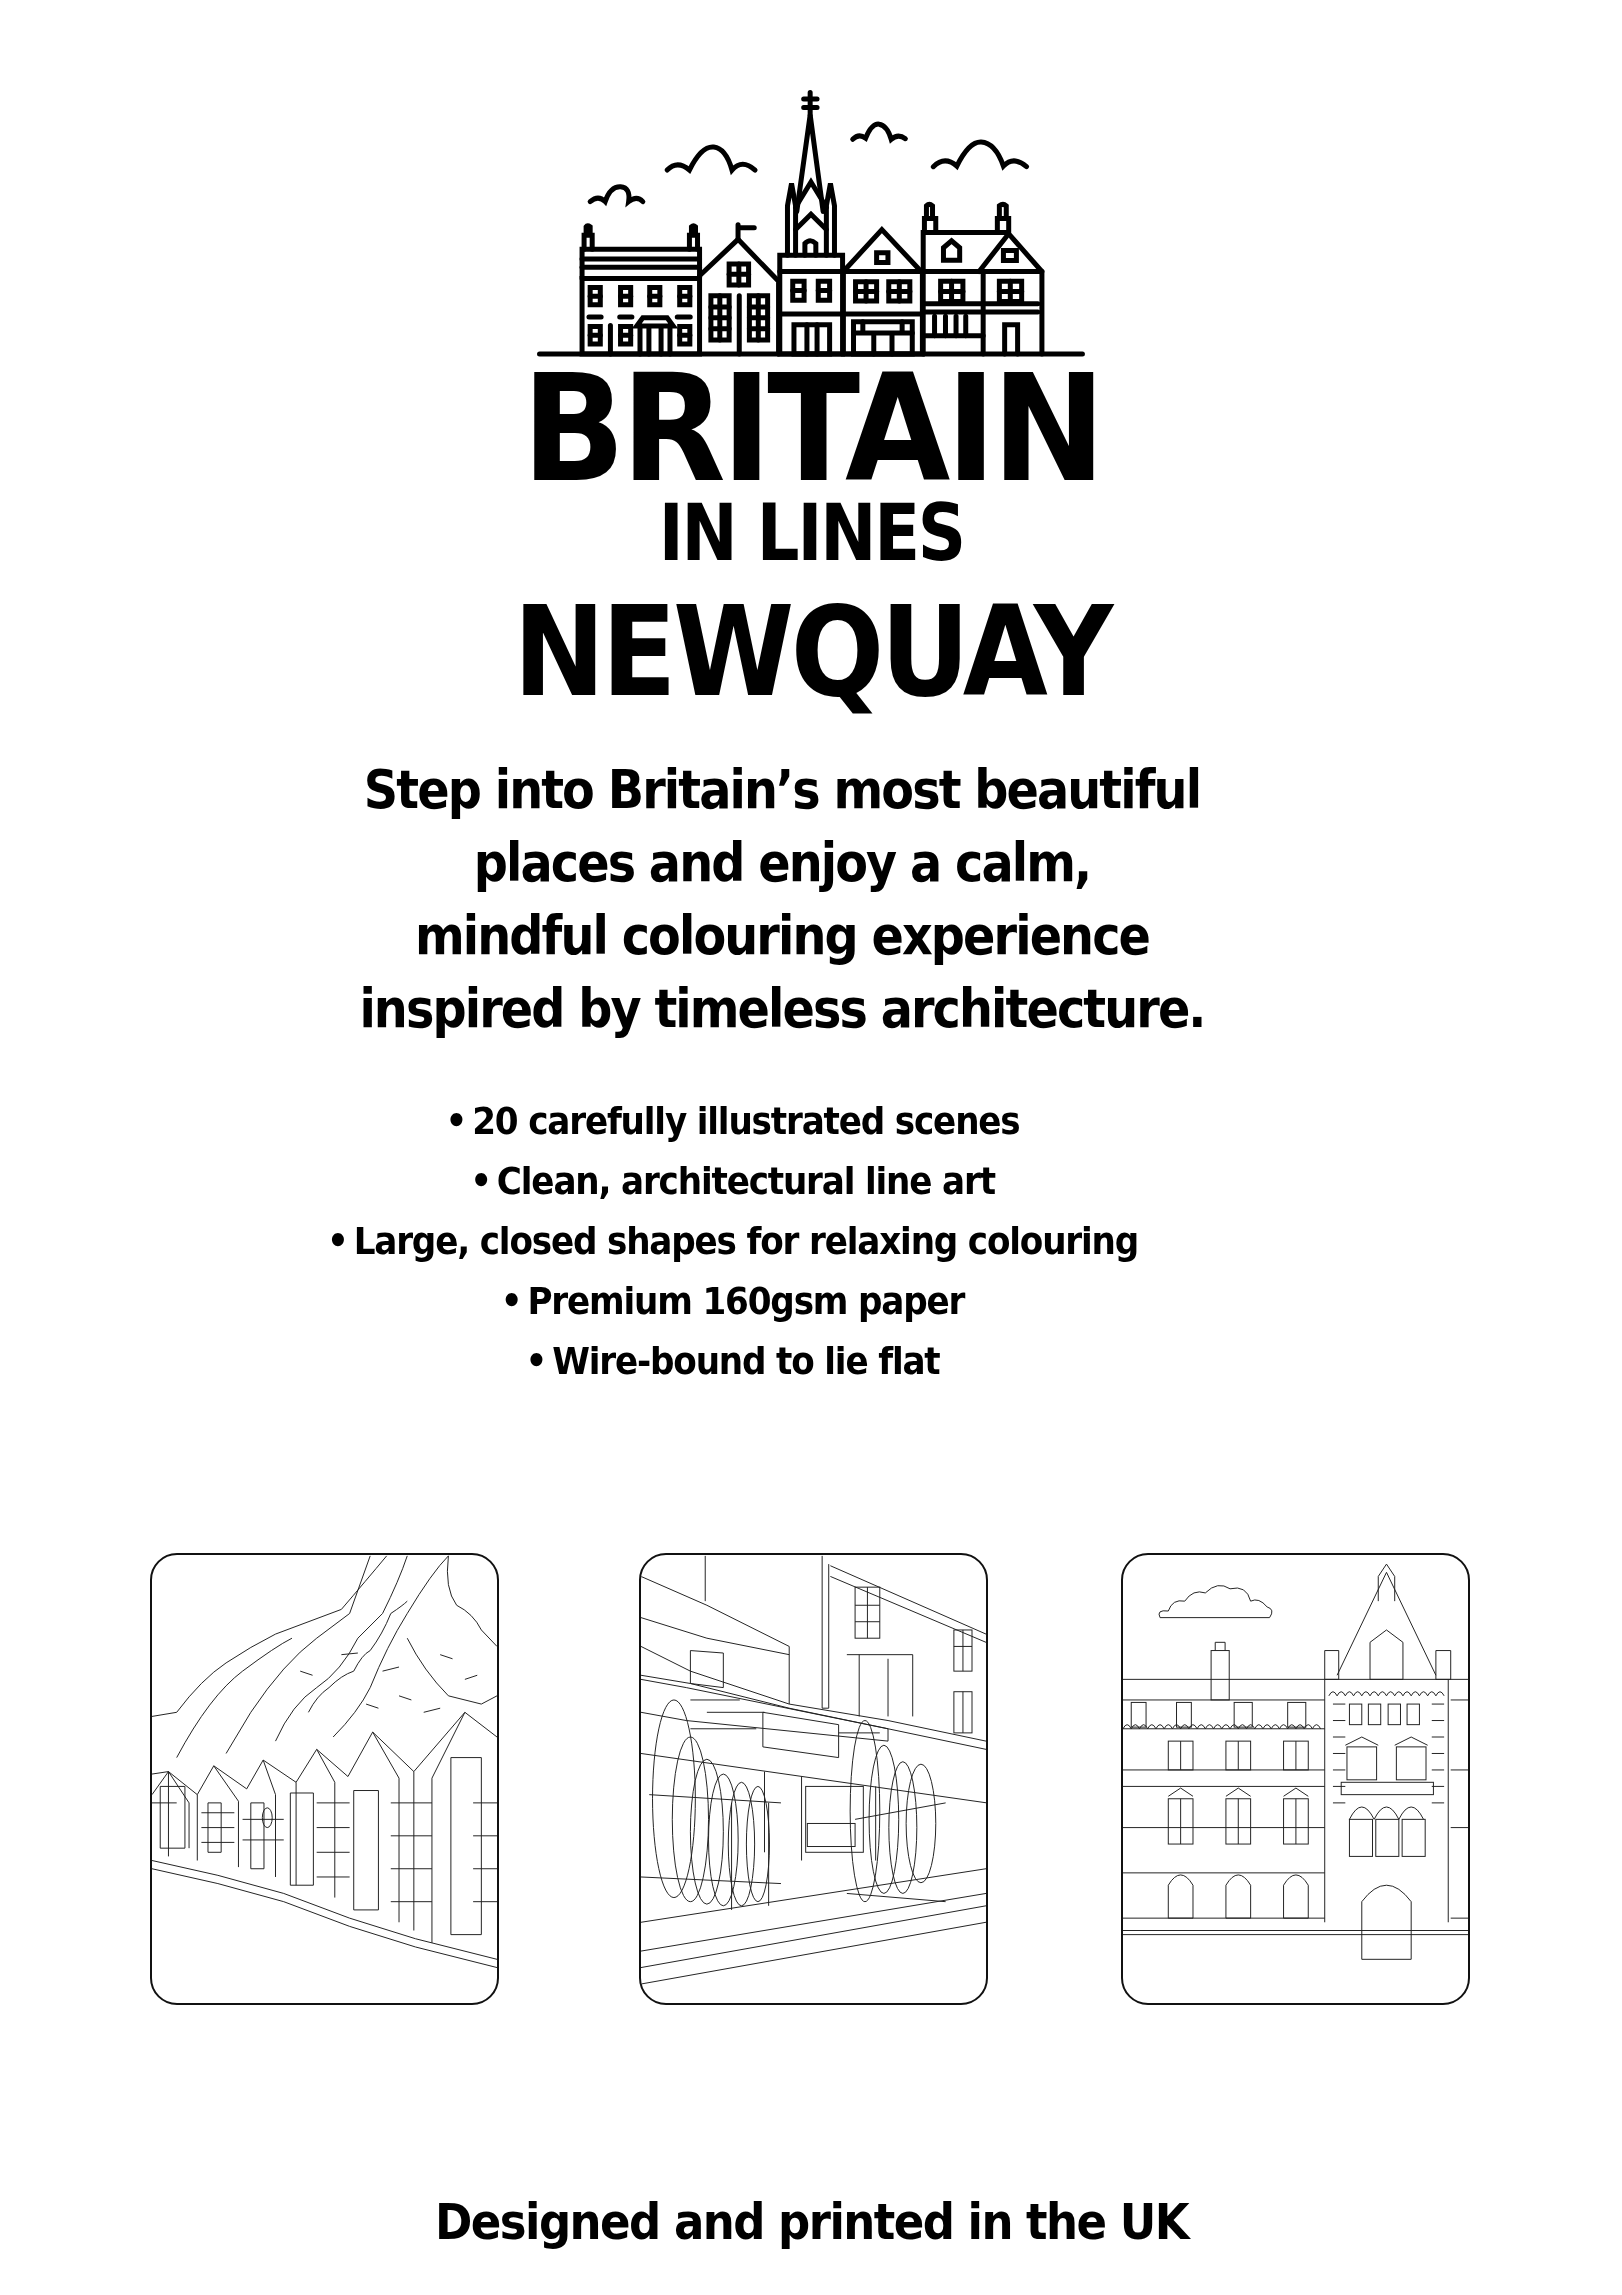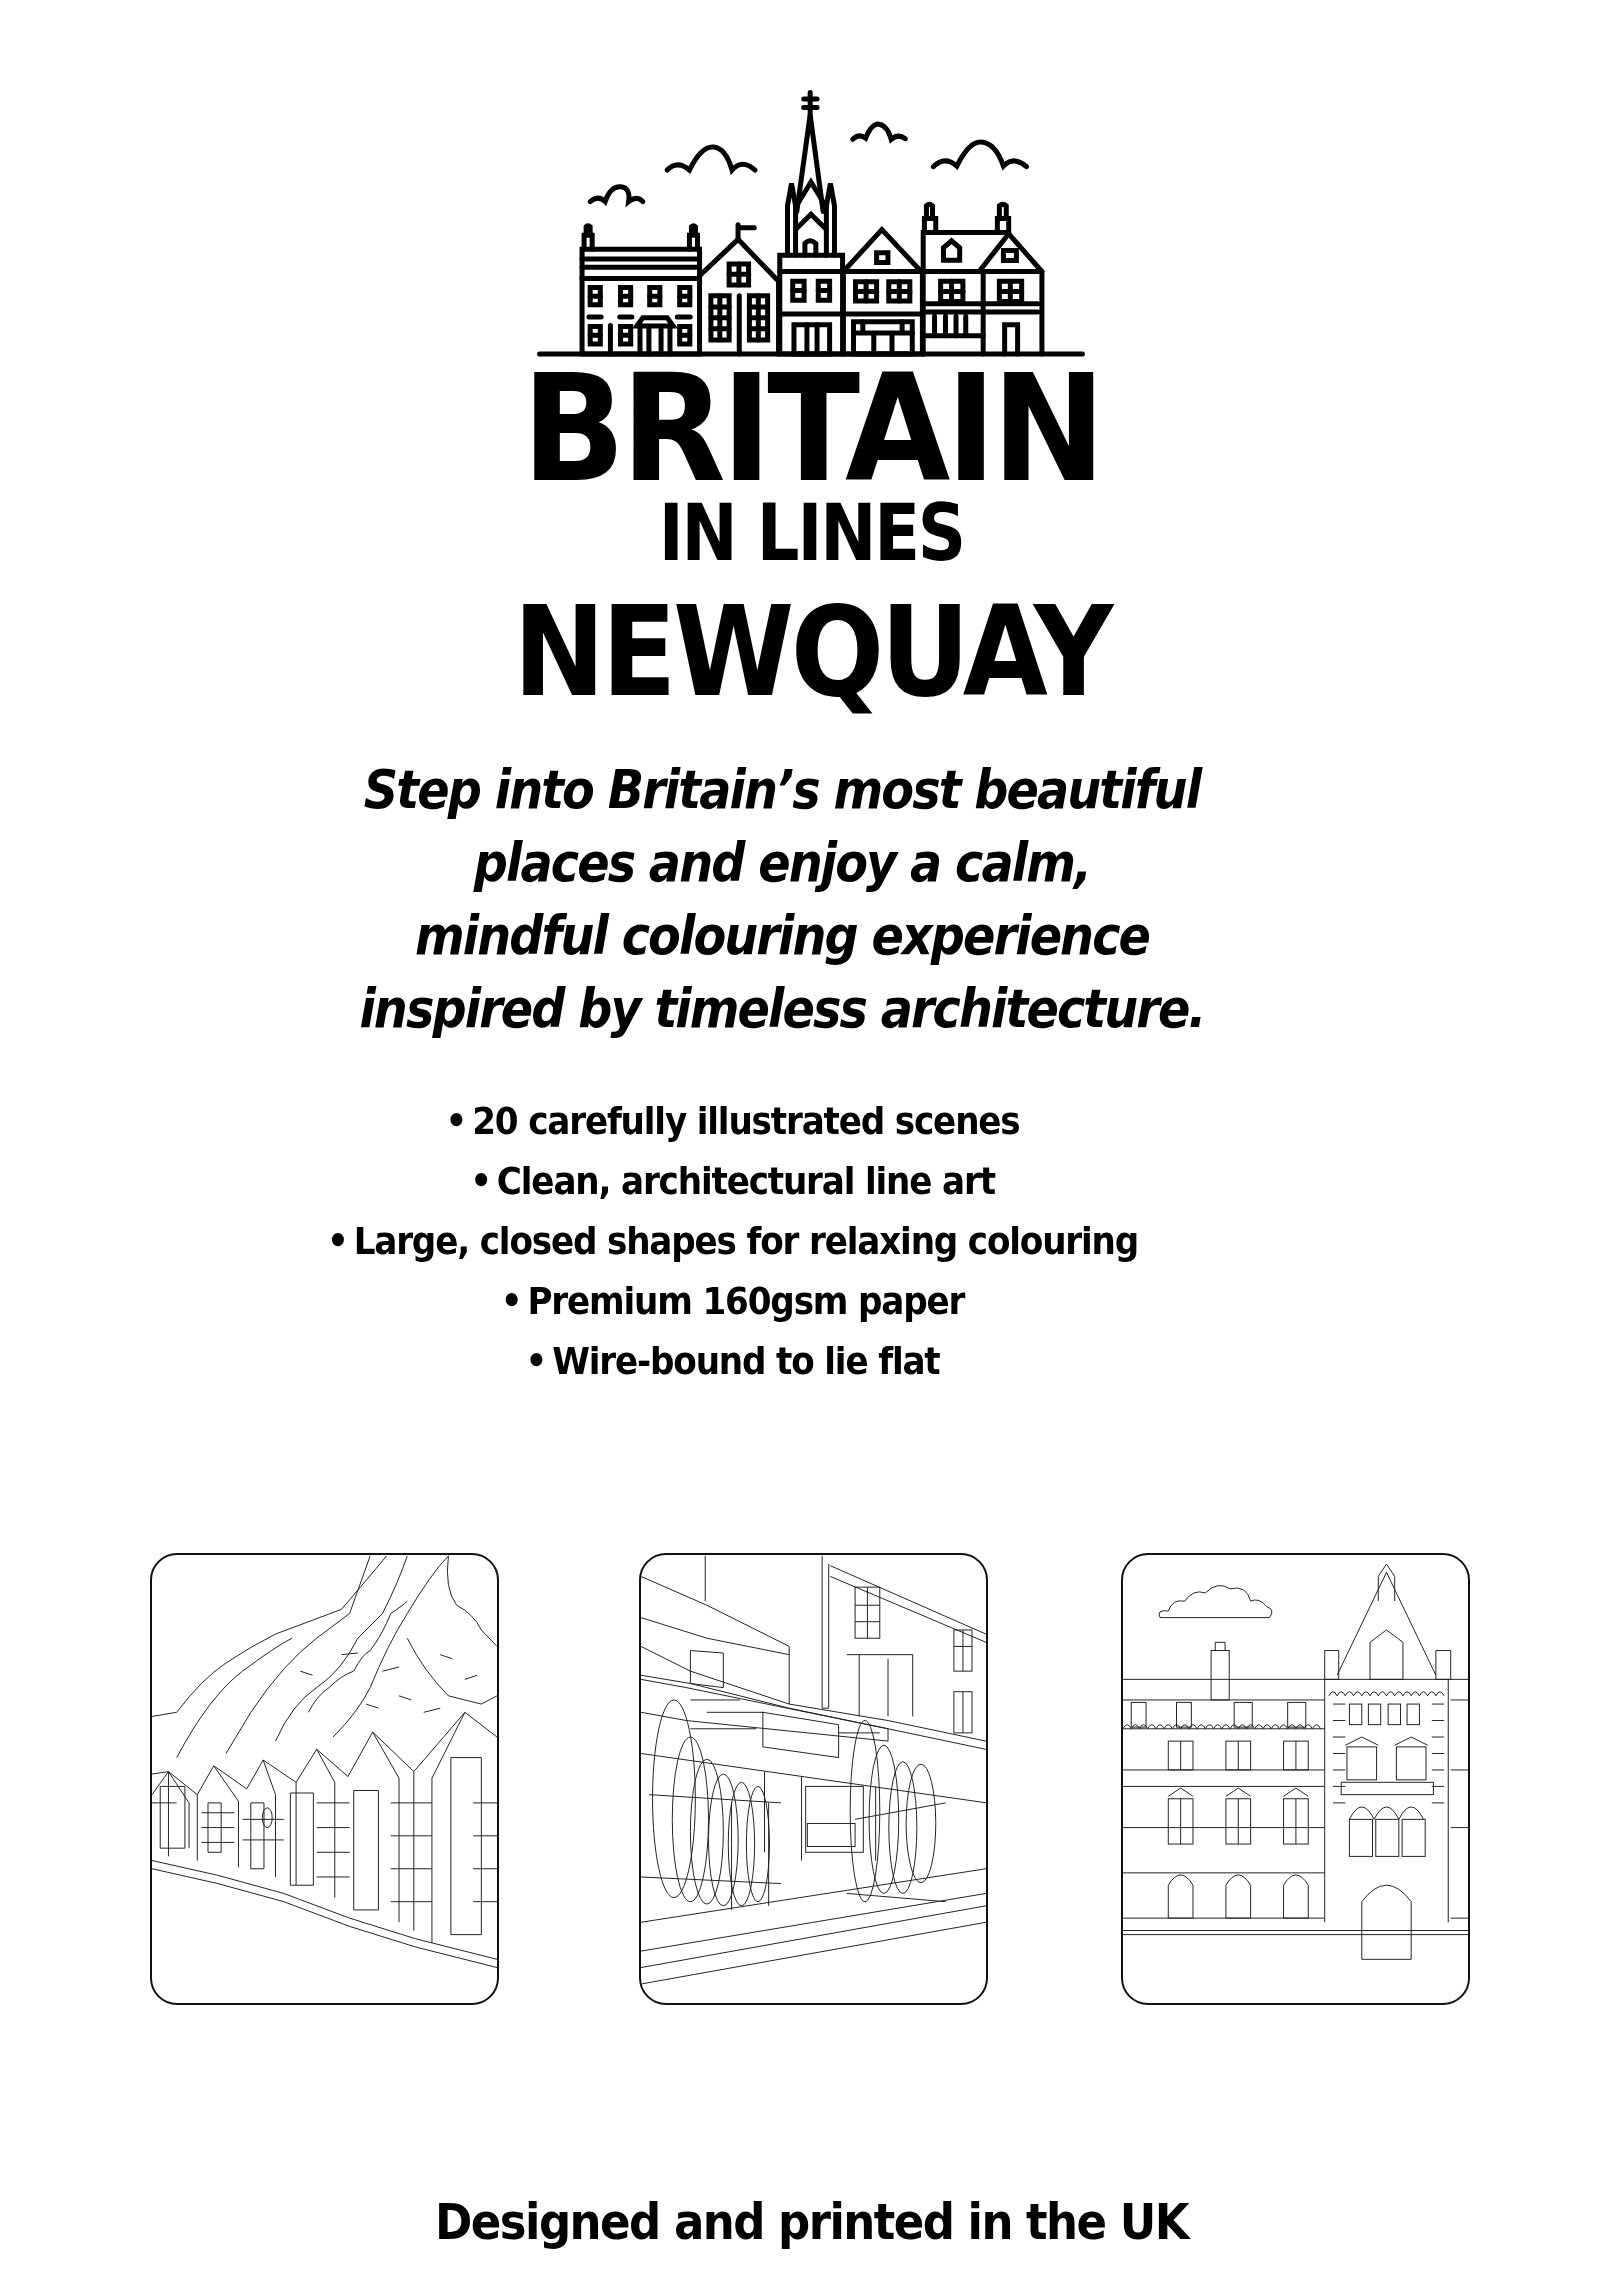--- a/index.html
+++ b/index.html
@@ -10,21 +10,21 @@
   .skyline svg * { vector-effect: non-scaling-stroke; }
   .title-main { position: absolute; left: 0; width: 1623px; text-align: center; top: 354px;
                 font-family: "DejaVu Sans", sans-serif; font-weight: bold; font-size: 148px;
                 line-height: 150px; letter-spacing: -5px; transform: scaleX(0.92); transform-origin: 811px 0; }
   .title-sub { position: absolute; left: 0; width: 1623px; text-align: center; top: 492px;
                font-family: "DejaVu Sans", sans-serif; font-weight: bold; font-size: 78px;
                line-height: 83px; letter-spacing: -2.5px; transform: scaleX(0.86); transform-origin: 811px 0; }
   .title-place { position: absolute; left: 0; width: 1623px; text-align: center; top: 589px;
                  font-family: "DejaVu Sans", sans-serif; font-weight: bold; font-size: 125px;
                  line-height: 125px; letter-spacing: -4.2px; transform: scaleX(0.88); transform-origin: 811px 0; }
-  .desc { position: absolute; left: 0; width: 1564px; top: 753px; text-align: center; font-style: italic; }
+  .desc { position: absolute; left: 0; width: 1564px; top: 753px; text-align: center; }
   .desc-line { display: block; font-weight: bold; font-size: 53px; line-height: 73px;
                letter-spacing: -2.1px; white-space: nowrap; transform: scaleX(0.9); }
   .features { position: absolute; left: 0; width: 1465px; top: 1091px; text-align: center;
               list-style: none; margin: 0; padding: 0; }
   .features li { font-weight: bold; font-size: 38px; line-height: 60px; letter-spacing: -1.3px;
                  white-space: nowrap; transform: scaleX(0.9); }
   .features .bullet { margin-right: 6.7px; }
   .frame { position: absolute; top: 1553px; width: 349px; height: 452px; border: 2.1px solid #111;
            border-radius: 27px; box-sizing: border-box; overflow: hidden; background: #fff; }
   .frame svg { width: 100%; height: 100%; display: block; }

